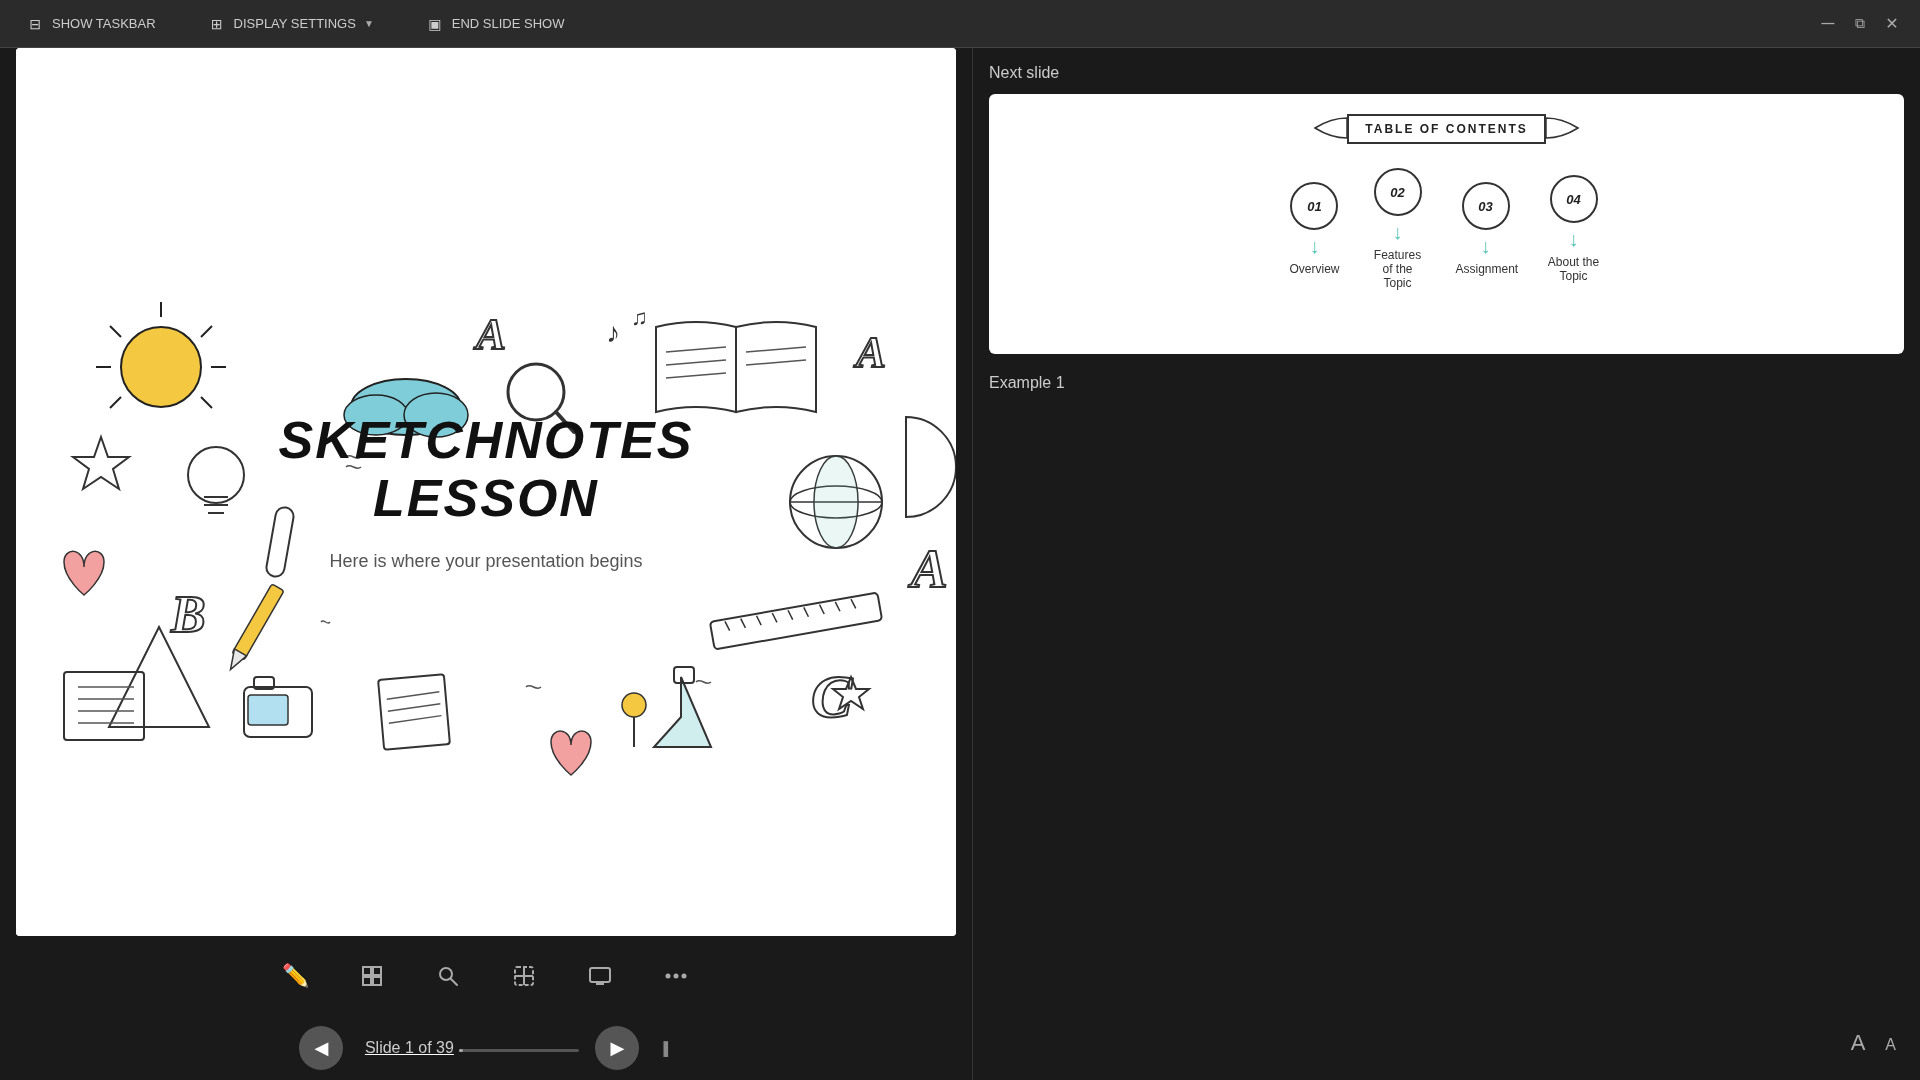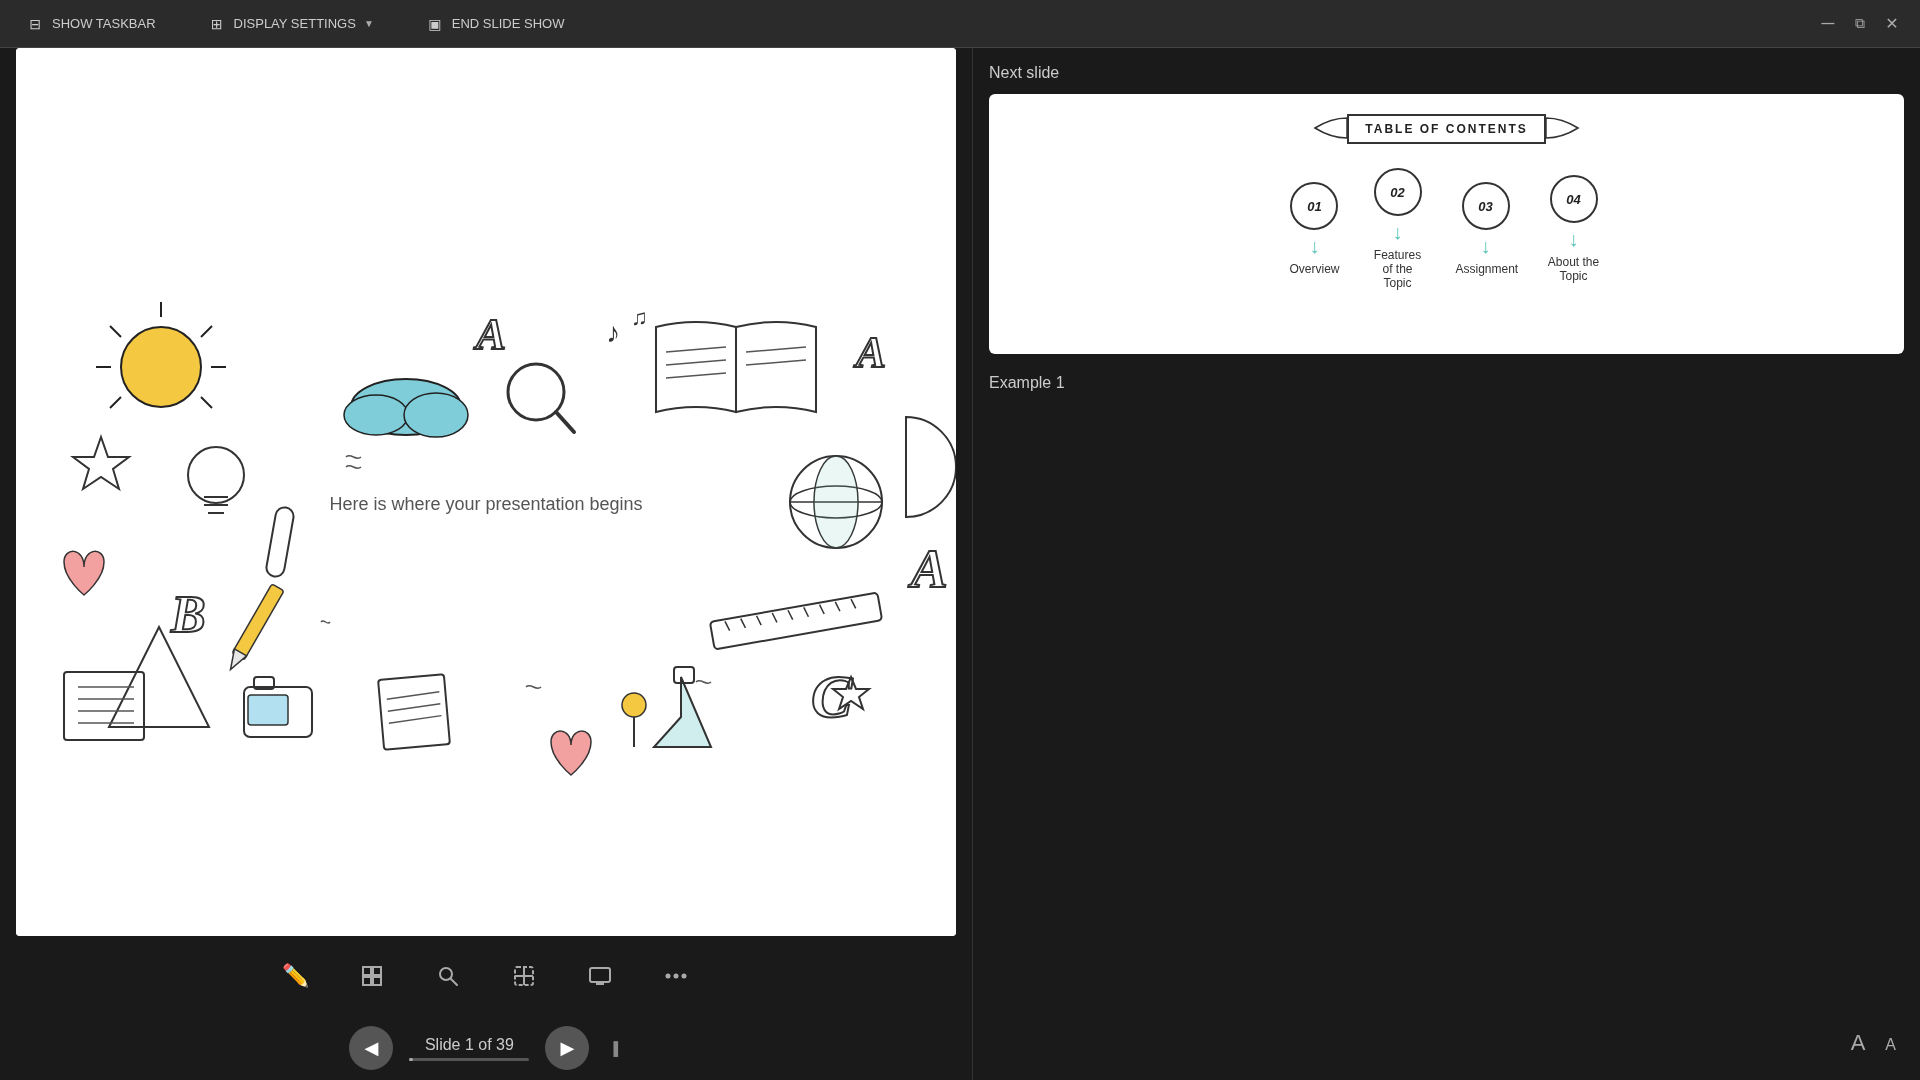--- a/index.html
+++ b/index.html
@@ -398,20 +398,24 @@
           <polygon points="835,440 840,452 853,452 843,460 847,472 835,464 823,472 827,460 817,452 830,452" fill="none" stroke="#333" stroke-width="2"></polygon>
 
           <path d="M330,220 C335,215 340,225 345,220" fill="none" stroke="#555" stroke-width="1.5"></path>
           <path d="M330,230 C335,225 340,235 345,230" fill="none" stroke="#555" stroke-width="1.5"></path>
           <path d="M680,445 C685,440 690,450 695,445" fill="none" stroke="#555" stroke-width="1.5"></path>
           <path d="M510,450 C515,445 520,455 525,450" fill="none" stroke="#555" stroke-width="1.5"></path>
           <path d="M305,385 C308,381 311,389 314,385" fill="none" stroke="#555" stroke-width="1.5"></path>
         </svg>
 
         <div class="slide-center-text">
+          <div class="slide-title">
+            <span>SKETCHNOTES</span><br>
+            <span>LESSON</span>
+          </div>
           <div class="slide-subtitle">Here is where your presentation begins</div>
         </div>
       </div>
     </div>
 
     <div class="slide-bottom-toolbar">
       <div class="bottom-tool-btn" title="Pen">✏️</div>
       <div class="bottom-tool-btn" title="Grid">
         <svg width="22" height="22" viewBox="0 0 22 22" fill="none" stroke="#aaa" stroke-width="2">
           <rect x="2" y="2" width="8" height="8"></rect>
@@ -446,21 +450,21 @@
           <circle cx="11" cy="3" r="2.5" fill="#aaa"></circle>
           <circle cx="19" cy="3" r="2.5" fill="#aaa"></circle>
         </svg>
       </div>
     </div>
 
     <div class="slide-nav">
       <div class="nav-btn">
         <span>◀</span>
       </div>
-      <div style="display:flex; flex-direction:column; align-items:center;">
+      <div style="display:flex; align-items:center;text-decoration:underline;">
         <span class="slide-indicator">Slide 1 of 39</span>
         <div class="slide-progress">
           <div class="slide-progress-fill"></div>
         </div>
       </div>
       <div class="nav-btn">
         <span>▶</span>
       </div>
 
       <span style="color:#888; font-size:13px; margin-left:8px;">▌</span>

